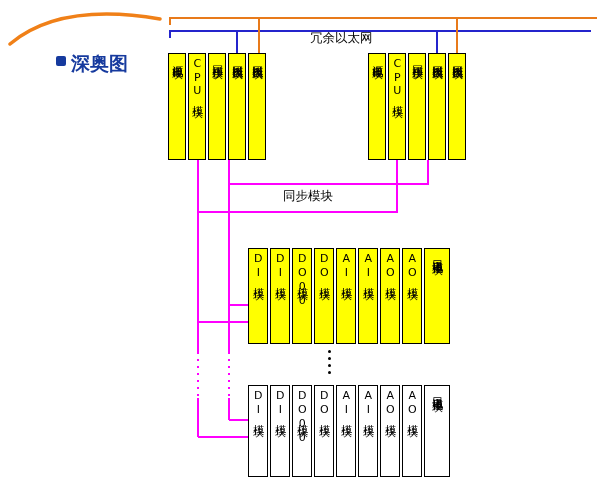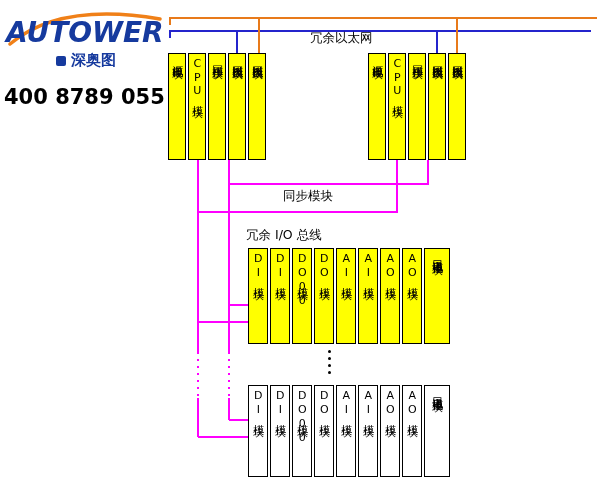--- a/index.html
+++ b/index.html
@@ -35,21 +35,21 @@
   .rack-io-bottom .module { background:var(--module-white); }
   .vtext { writing-mode:vertical-rl; text-orientation:upright;
            font-size:11px; line-height:1.05; padding-top:3px; letter-spacing:0.5px; }
 
   
   .brand { position:absolute; left:6px; top:16px; font-size:28px; font-weight:800;
            font-style:italic; color:var(--logo-blue); }
   .swoosh { position:absolute; left:0; top:2px; }
   .brand-mark { position:absolute; left:56px; top:56px; width:10px; height:10px;
                 background:var(--logo-blue); border-radius:2px; }
-  .brand-cn { position:absolute; left:71px; top:51px; font-size:15px; font-weight:700;
+  .brand-cn { position:absolute; left:71px; top:51px; font-size:19px; font-weight:700;
               color:var(--logo-blue); }
   .phone { position:absolute; left:4px; top:85px; font-size:21px; font-weight:700; }
 
   
   .dots { position:absolute; left:328px; top:350px; display:flex;
           flex-direction:column; gap:4px; }
   .dots .dot { width:3px; height:3px; background:#000; border-radius:50%; }
 </style>
 </head>
 <body>
@@ -78,28 +78,25 @@
     <line class="l-mg" x1="229" y1="160" x2="229" y2="352"></line>
     <line class="l-mg dashed" x1="229" y1="352" x2="229" y2="398"></line>
     <line class="l-mg" x1="229" y1="398" x2="229" y2="420"></line>
     <line class="l-mg" x1="229" y1="305" x2="248" y2="305"></line>
     <line class="l-mg" x1="229" y1="420" x2="248" y2="420"></line>
   </svg>
 
   <svg class="swoosh" width="170" height="46" viewBox="0 0 170 46">
     <path d="M10,42 Q60,0 160,17" fill="none" stroke="var(--logo-orange)" stroke-width="3.5" stroke-linecap="round"></path>
   </svg>
-  <div class="brand">AUTOWER</div>
   <span class="brand-mark"></span>
   <div class="brand-cn">深奥图</div>
-  <div class="phone">400 8789 055</div>
 
   <div class="lbl lbl-eth">冗余以太网</div>
   <div class="lbl lbl-sync">同步模块</div>
-  <div class="lbl lbl-bus">冗余 I/O 总线</div>
 
   <div class="rack rack-ctl-left">
     <div class="module">
         <span class="vtext">电源模块</span>
       </div>
     <div class="module">
         <span class="vtext">CPU模块</span>
       </div>
     <div class="module">
         <span class="vtext">同步模块</span>

